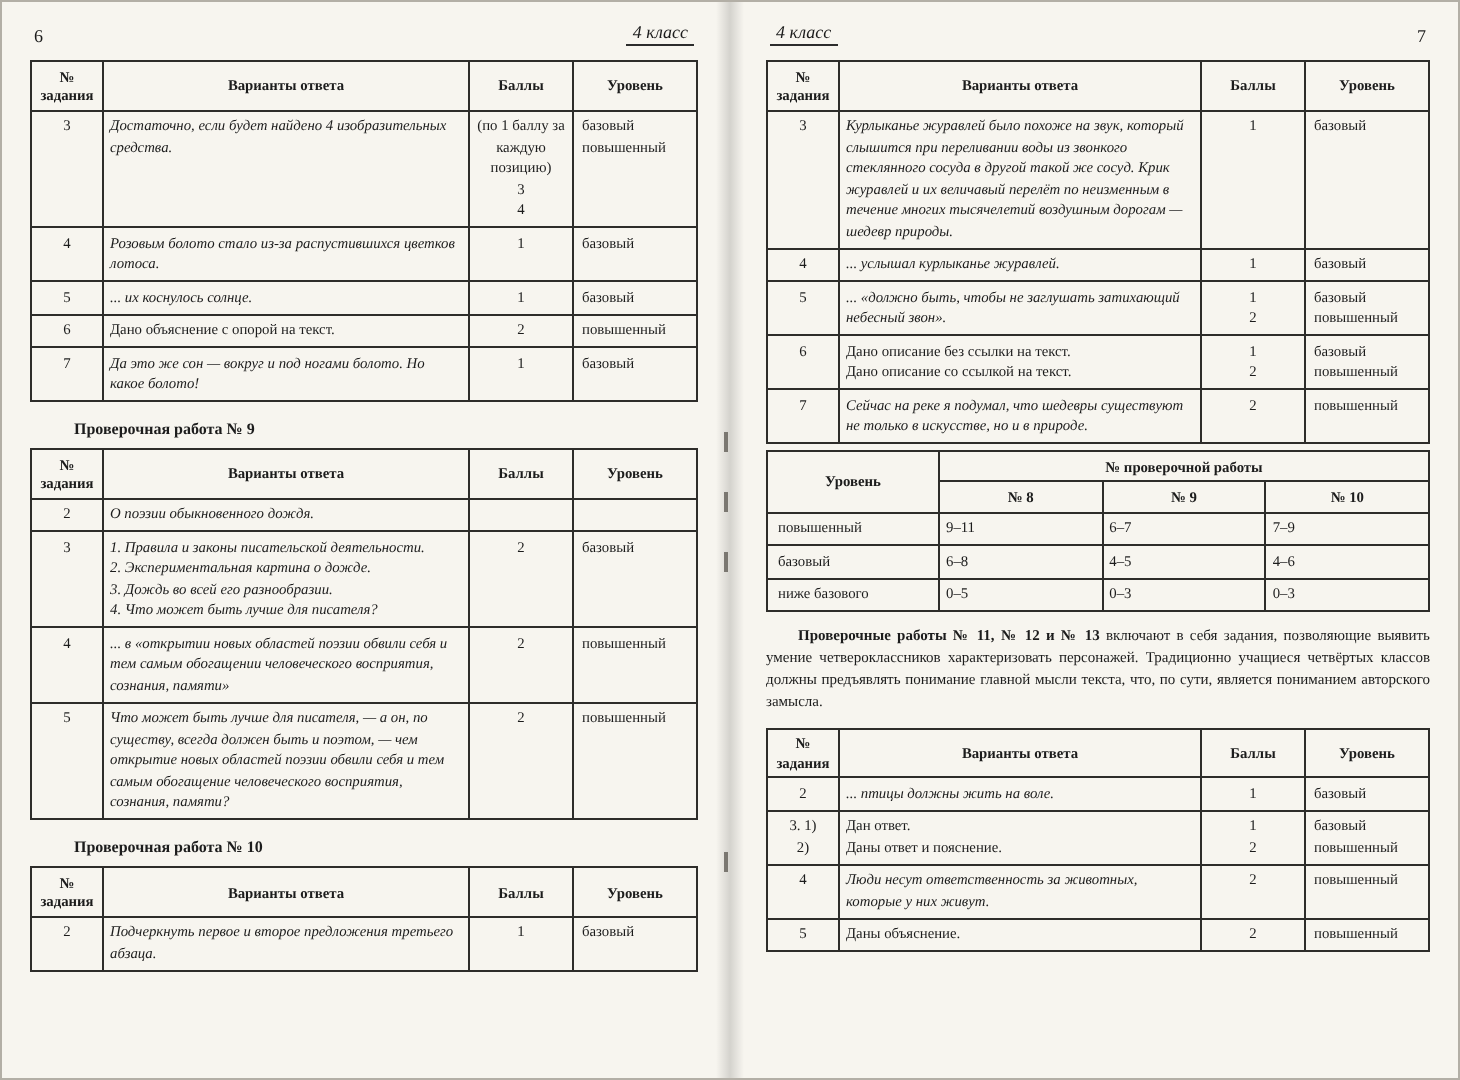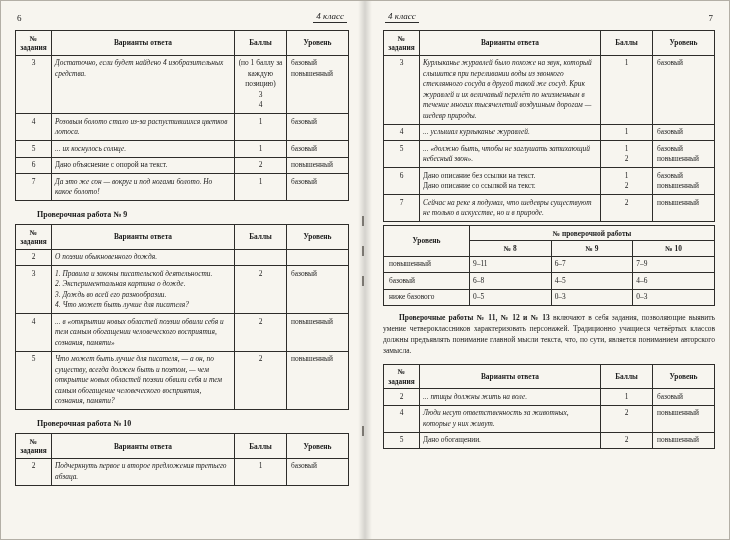--- a/index.html
+++ b/index.html
@@ -323,28 +323,38 @@
         <th>Баллы</th>
         <th>Уровень</th>
       </tr>
       <tr>
         <td class="t-num">2</td>
         <td class="pre it">... птицы должны жить на воле.</td>
         <td class="t-pts pre">1</td>
         <td class="t-lvl pre">базовый</td>
       </tr>
       <tr>
+        <td class="t-num pre">3. 1)
+2)</td>
+        <td class="pre">Дан ответ.
+Даны ответ и пояснение.</td>
+        <td class="t-pts pre">1
+2</td>
+        <td class="t-lvl pre">базовый
+повышенный</td>
+      </tr>
+      <tr>
         <td class="t-num">4</td>
         <td class="pre it">Люди несут ответственность за животных, которые у них живут.</td>
         <td class="t-pts pre">2</td>
         <td class="t-lvl pre">повышенный</td>
       </tr>
       <tr>
         <td class="t-num">5</td>
-        <td class="pre">Дано обогащении.</td>
+        <td class="pre">Даны объяснение.</td>
         <td class="t-pts pre">2</td>
         <td class="t-lvl pre">повышенный</td>
       </tr>
     </tbody>
       </table>
   </div>
 
   <div class="spine"></div>
   <div class="spine-mark" style="top:215px"></div>
   <div class="spine-mark" style="top:245px"></div>

